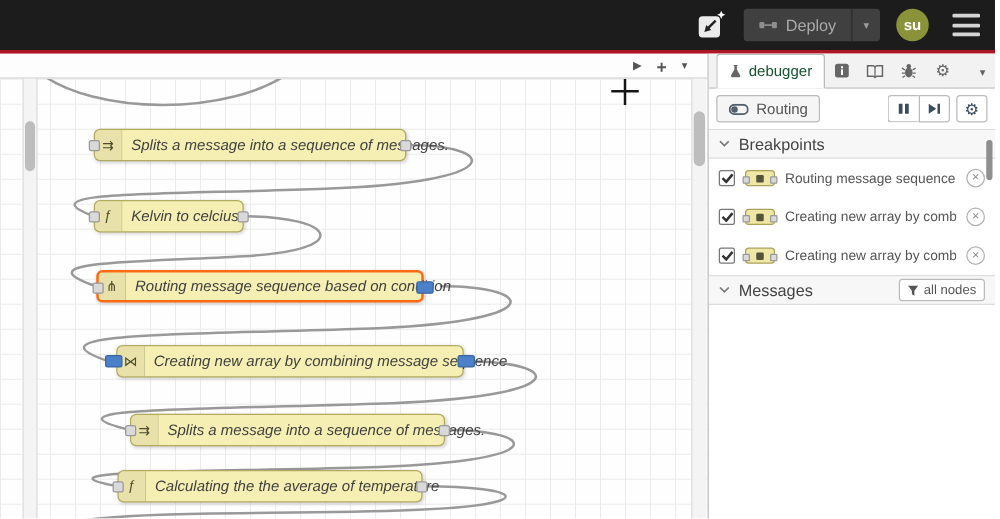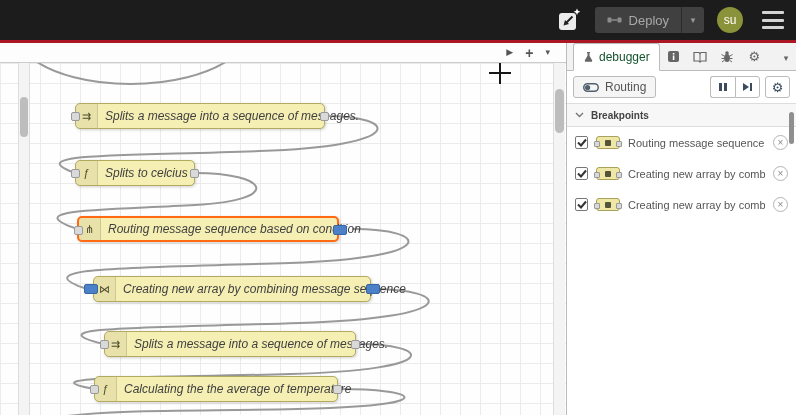--- a/index.html
+++ b/index.html
@@ -11,21 +11,21 @@
     background:var(--header-bg); display:flex; align-items:center; justify-content:flex-end;
     padding-right:10px; gap:13px; }
   .redline { position:absolute; left:0; top:40px; width:800px; height:3px; background:var(--header-red); }
   .deploy-btn { display:flex; align-items:center; height:26px; background:#404040;
     border-radius:3px; overflow:hidden; }
   .deploy-main { display:flex; align-items:center; gap:7px; padding:0 12px; height:26px; }
   .deploy-label { color:#a9a9a9; font-size:13px; }
   .deploy-sep { width:1px; height:26px; background:#2b2b2b; }
   .deploy-caret { width:22px; text-align:center; color:#9a9a9a; font-size:9px; }
   .avatar { width:26px; height:26px; border-radius:50%; background:var(--avatar-bg);
-    color:#fff; font-size:12px; font-weight:normal; display:flex; align-items:center; justify-content:center; }
+    color:#fff; font-size:12px; font-weight:bold; display:flex; align-items:center; justify-content:center; }
   .hamburger { width:22px; height:18px; display:flex; flex-direction:column; justify-content:space-between; margin:0 6px; }
   .hamburger span { display:block; height:3px; background:#d4d4d4; border-radius:1px; }
 
   
   .main { position:absolute; left:0; top:43px; right:0; bottom:0; }
 
   
   .workspace { position:absolute; left:0; top:0; width:566px; bottom:0; }
   .flow-tabbar { position:absolute; left:0; top:0; right:0; height:20px; background:#fdfdfd;
     border-bottom:1px solid #ccc; display:flex; align-items:center; justify-content:flex-end;
@@ -90,21 +90,21 @@
     display:flex; align-items:center; justify-content:center; }
   .seg-btn:first-child { border-radius:3px 0 0 3px; border-right:none; }
   .seg-btn:last-child { border-radius:0 3px 3px 0; }
   .sq-btn { width:25px; height:22px; border:1px solid #bbb; border-radius:3px; background:#fff;
     display:flex; align-items:center; justify-content:center; }
   .sq-btn .gear-glyph, .seg-btn .gear-glyph { color:#3b4d5c; }
 
   .sb-content { position:absolute; left:0; top:60px; right:0; bottom:0; overflow:hidden; }
   .section-hdr { height:24px; background:#f7f7f7; border-top:1px solid #ddd; border-bottom:1px solid #ddd;
     display:flex; align-items:center; gap:7px; padding:0 8px; }
-  .section-title { font-size:10px; font-weight:bold; color:#444; }
+  .section-title { font-size:13px; font-weight:normal; color:#444; }
   .bp-row { height:31px; display:flex; align-items:center; padding:0 8px; gap:8px; }
   .bp-check { width:13px; height:13px; border:1.5px solid #777; border-radius:2px; background:#fff;
     display:flex; align-items:center; justify-content:center; flex:none; }
   .bp-node { position:relative; width:24px; height:13px; background:#efe7a6;
     border:1px solid #a9a25a; border-radius:3px; flex:none; }
   .bp-node .mini-glyph { position:absolute; left:8px; top:3px; width:6px; height:6px; background:#55533a; border-radius:1px; }
   .bp-node::before, .bp-node::after { content:""; position:absolute; top:3.5px; width:4px; height:4px;
     background:#d9d9d9; border:1px solid #999; border-radius:1px; }
   .bp-node::before { left:-3px; } .bp-node::after { right:-3px; }
   .bp-label { flex:1; font-size:11px; color:#555; white-space:nowrap; overflow:hidden; }
@@ -186,21 +186,21 @@
             </span>
           <span class="nlabel">Splits a message into a sequence of messages.</span>
           <span class="port pl"></span>
           <span class="port pr"></span>
         </div>
 
         <div class="node" style="left:75px; top:97px; width:120px;">
           <span class="nicon">
               <span>ƒ</span>
             </span>
-          <span class="nlabel">Splits to celcius</span>
+          <span class="nlabel">Kelvin to celcius</span>
           <span class="port pl"></span>
           <span class="port pr"></span>
         </div>
 
         <div class="node highlight" style="left:77px; top:153px; width:262px;">
           <span class="nicon">
               <span>⋔</span>
             </span>
           <span class="nlabel">Routing message sequence based on condition</span>
           <span class="port pl"></span>
@@ -373,20 +373,36 @@
                 <polyline points="1,4.5 4,7.5 9,1.5" fill="none" stroke="#333" stroke-width="2"></polyline>
               </svg>
           </span>
           <span class="bp-node">
               <span class="mini-glyph"></span>
             </span>
           <span class="bp-label">Creating new array by combini</span>
           <span class="bp-remove"><span>×</span></span>
         </div>
 
+        <div class="section-hdr">
+          <span style="display:flex;">
+            <svg width="9" height="6">
+                <polyline points="1,1 4.5,4.5 8,1" fill="none" stroke="#777" stroke-width="1.4"></polyline>
+              </svg>
+          </span>
+          <span class="section-title">Messages</span>
+          <span class="filter-btn">
+            <span style="display:flex;">
+              <svg width="9" height="9" viewBox="0 0 9 9">
+                  <path d="M0.5 0.5h8L5.5 4.5v4l-2-1.2V4.5z" fill="#555"></path>
+                </svg>
+            </span>
+            <span>all nodes</span>
+          </span>
+        </div>
 
         <div style="height:145px;"></div>
       </div>
 
       <div class="sb-scroll-thumb"></div>
     </div>
 
   </div>
 </div>
 

